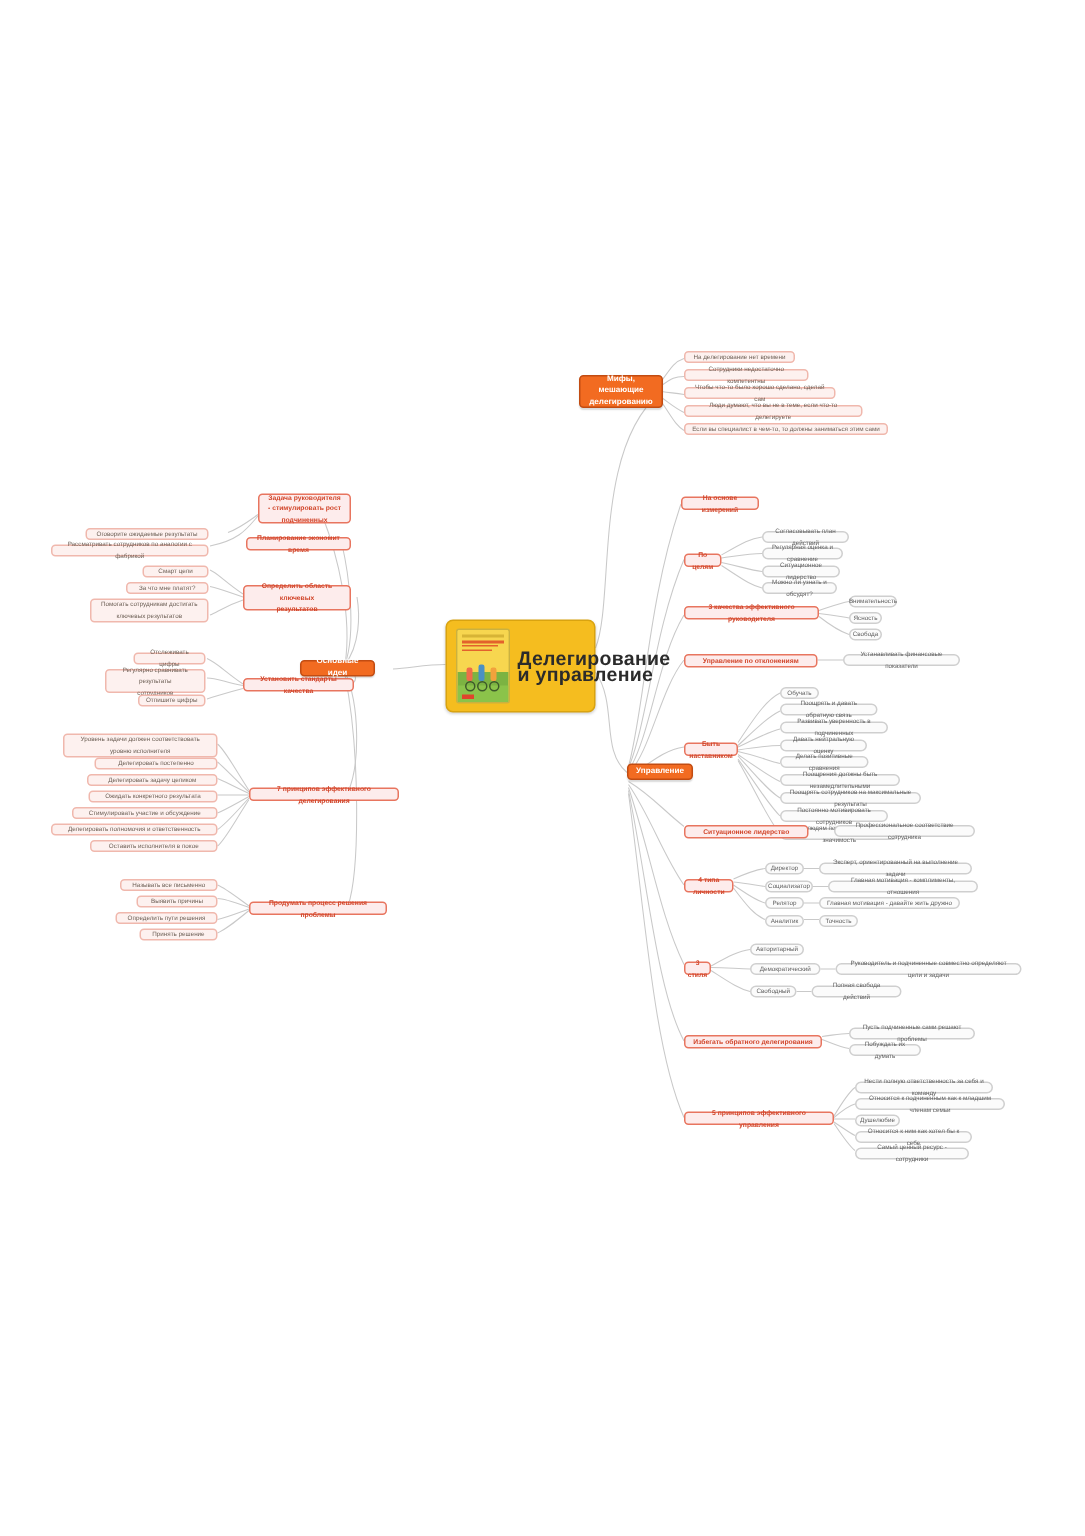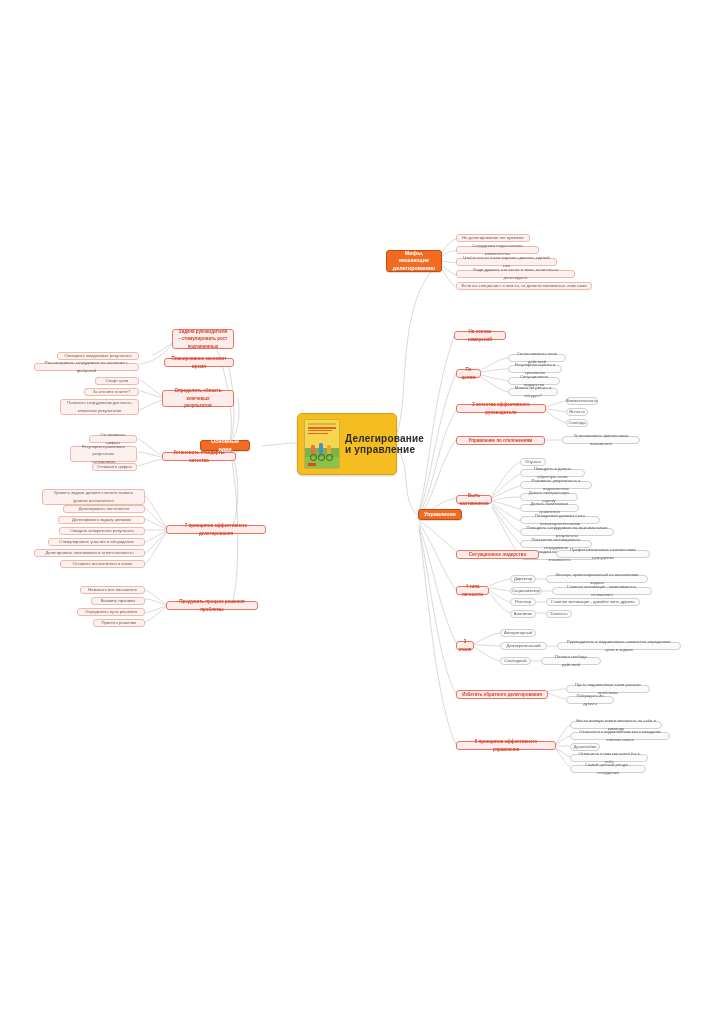--- a/index.html
+++ b/index.html
@@ -12,21 +12,21 @@
   svg.links{position:absolute;left:0;top:0;width:723px;height:1024px;pointer-events:none;}
   .node{position:absolute;box-sizing:border-box;white-space:pre-line;}
 
   
   .root{
     background:#F5BD1F;border:1px solid #d9a310;border-radius:5px;
     display:flex;align-items:center;gap:5px;padding:6px 8px 6px 6px;
     box-shadow:0 1px 2px rgba(0,0,0,.18);
   }
   .root .title{
-    color:#2b2b2b;font-size:10px;font-weight:bold;line-height:11px;
+    color:#2b2b2b;font-size:13px;font-weight:bold;line-height:11px;
     letter-spacing:.2px;
   }
   .bookcover{
     width:34px;height:48px;border-radius:2px;overflow:hidden;position:relative;
     background:#f3d34a;border:1px solid #cbb13f;flex:none;
   }
   .bc-sky{position:absolute;left:0;right:0;top:0;height:58%;background:#f7d64f;}
   .bc-grass{position:absolute;left:0;right:0;bottom:0;height:42%;background:#7cb342;}
   .bc-grass2{position:absolute;left:0;right:0;bottom:0;height:22%;background:#8bc34a;}
   .bc-tl{position:absolute;top:3px;left:3px;right:3px;height:1.5px;background:#c9a52b;opacity:.7;}

